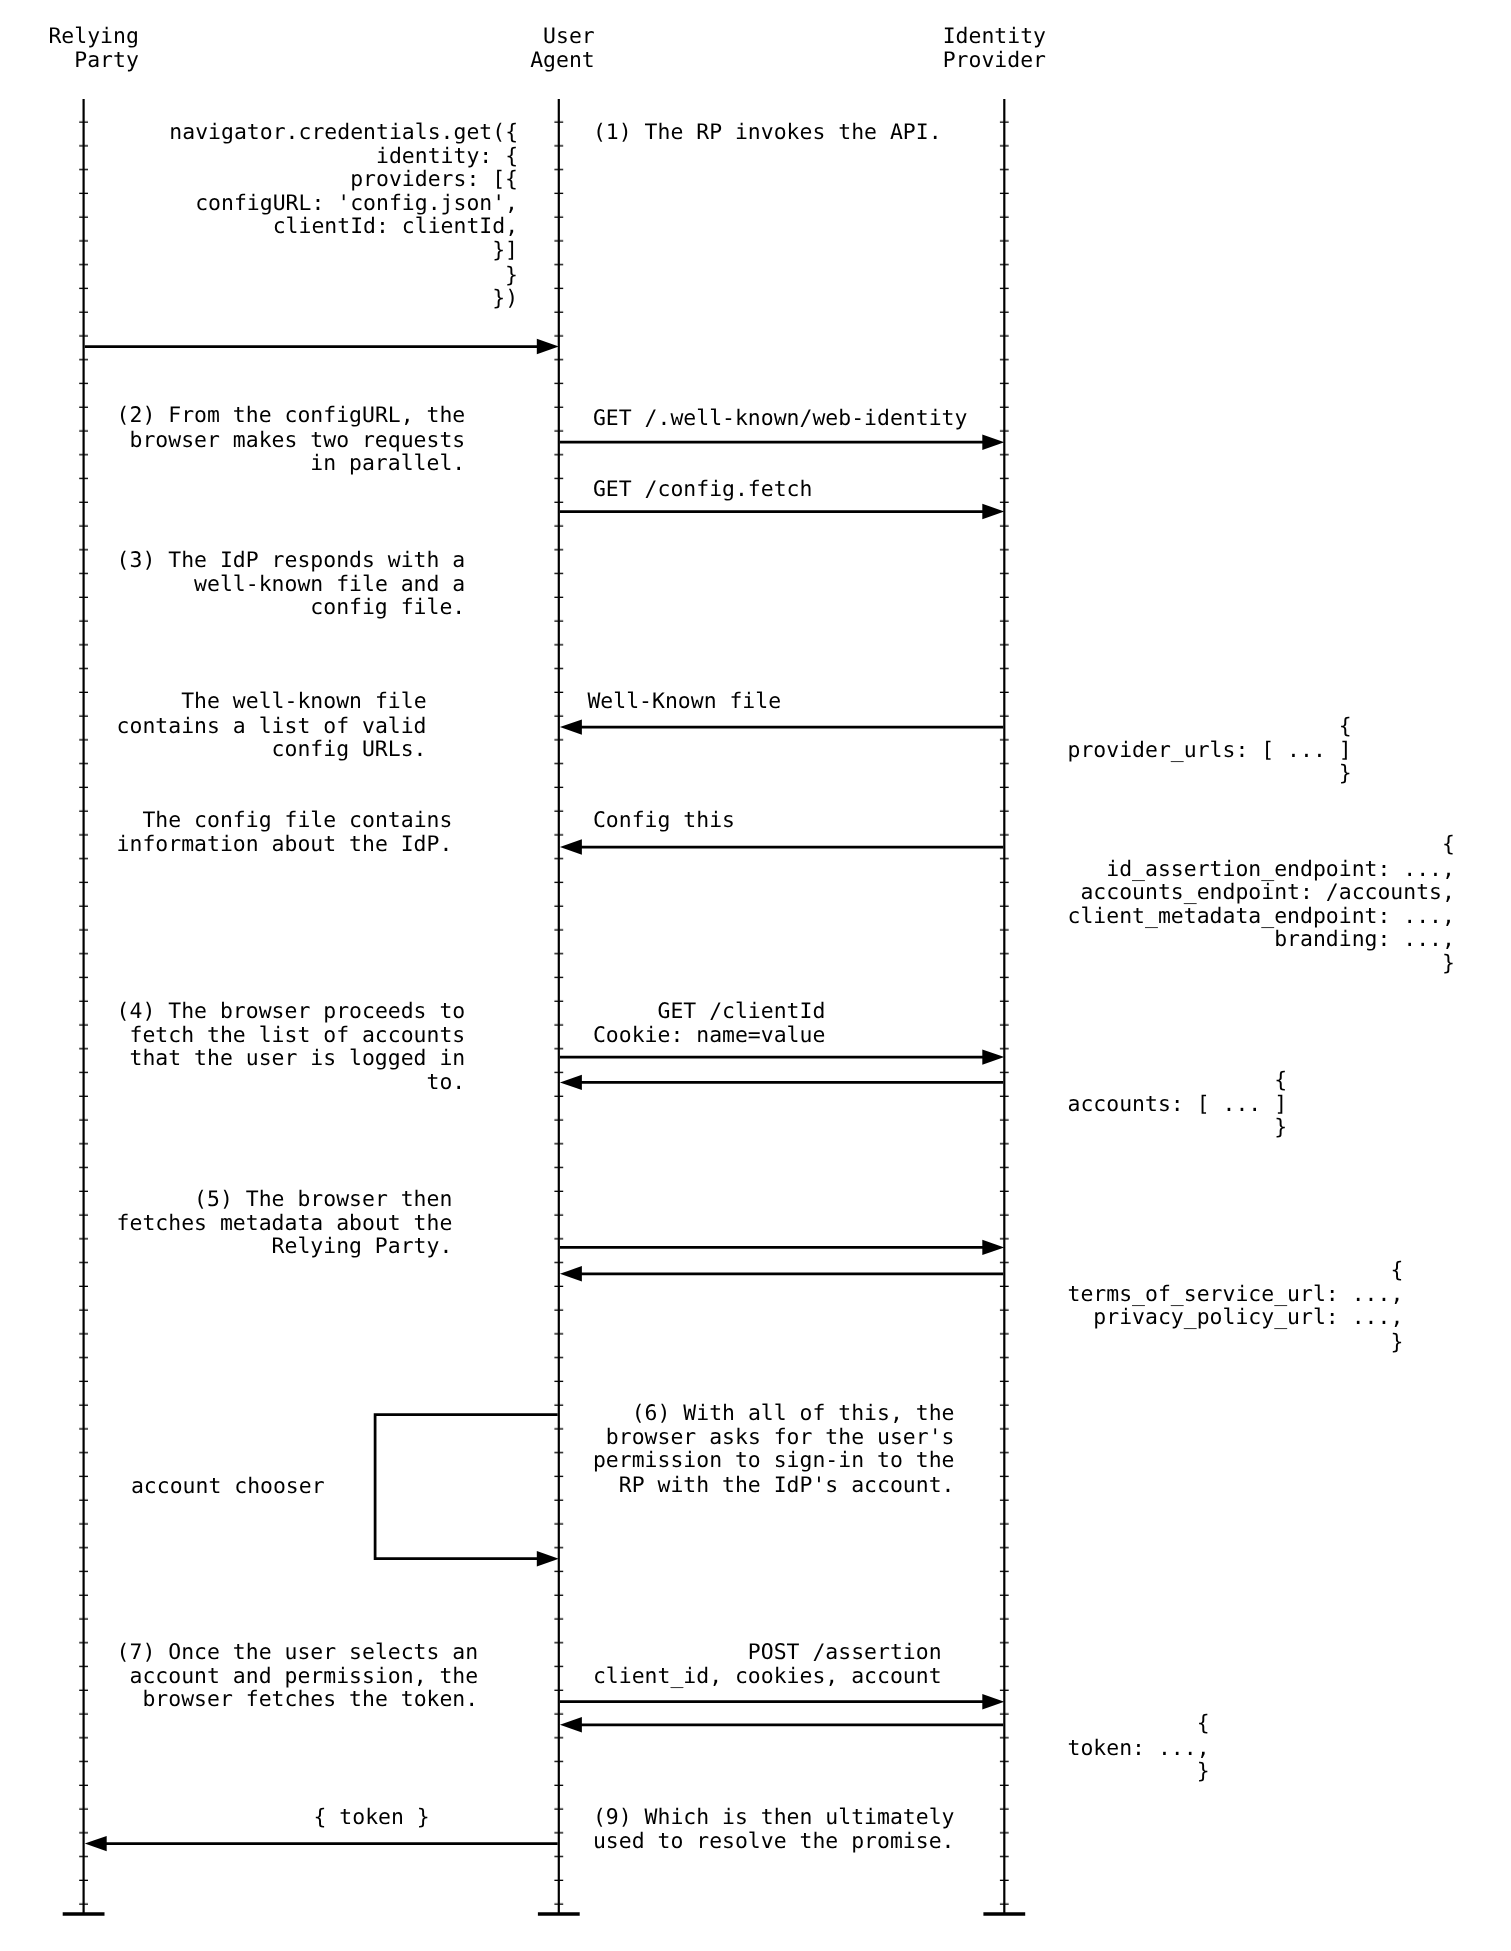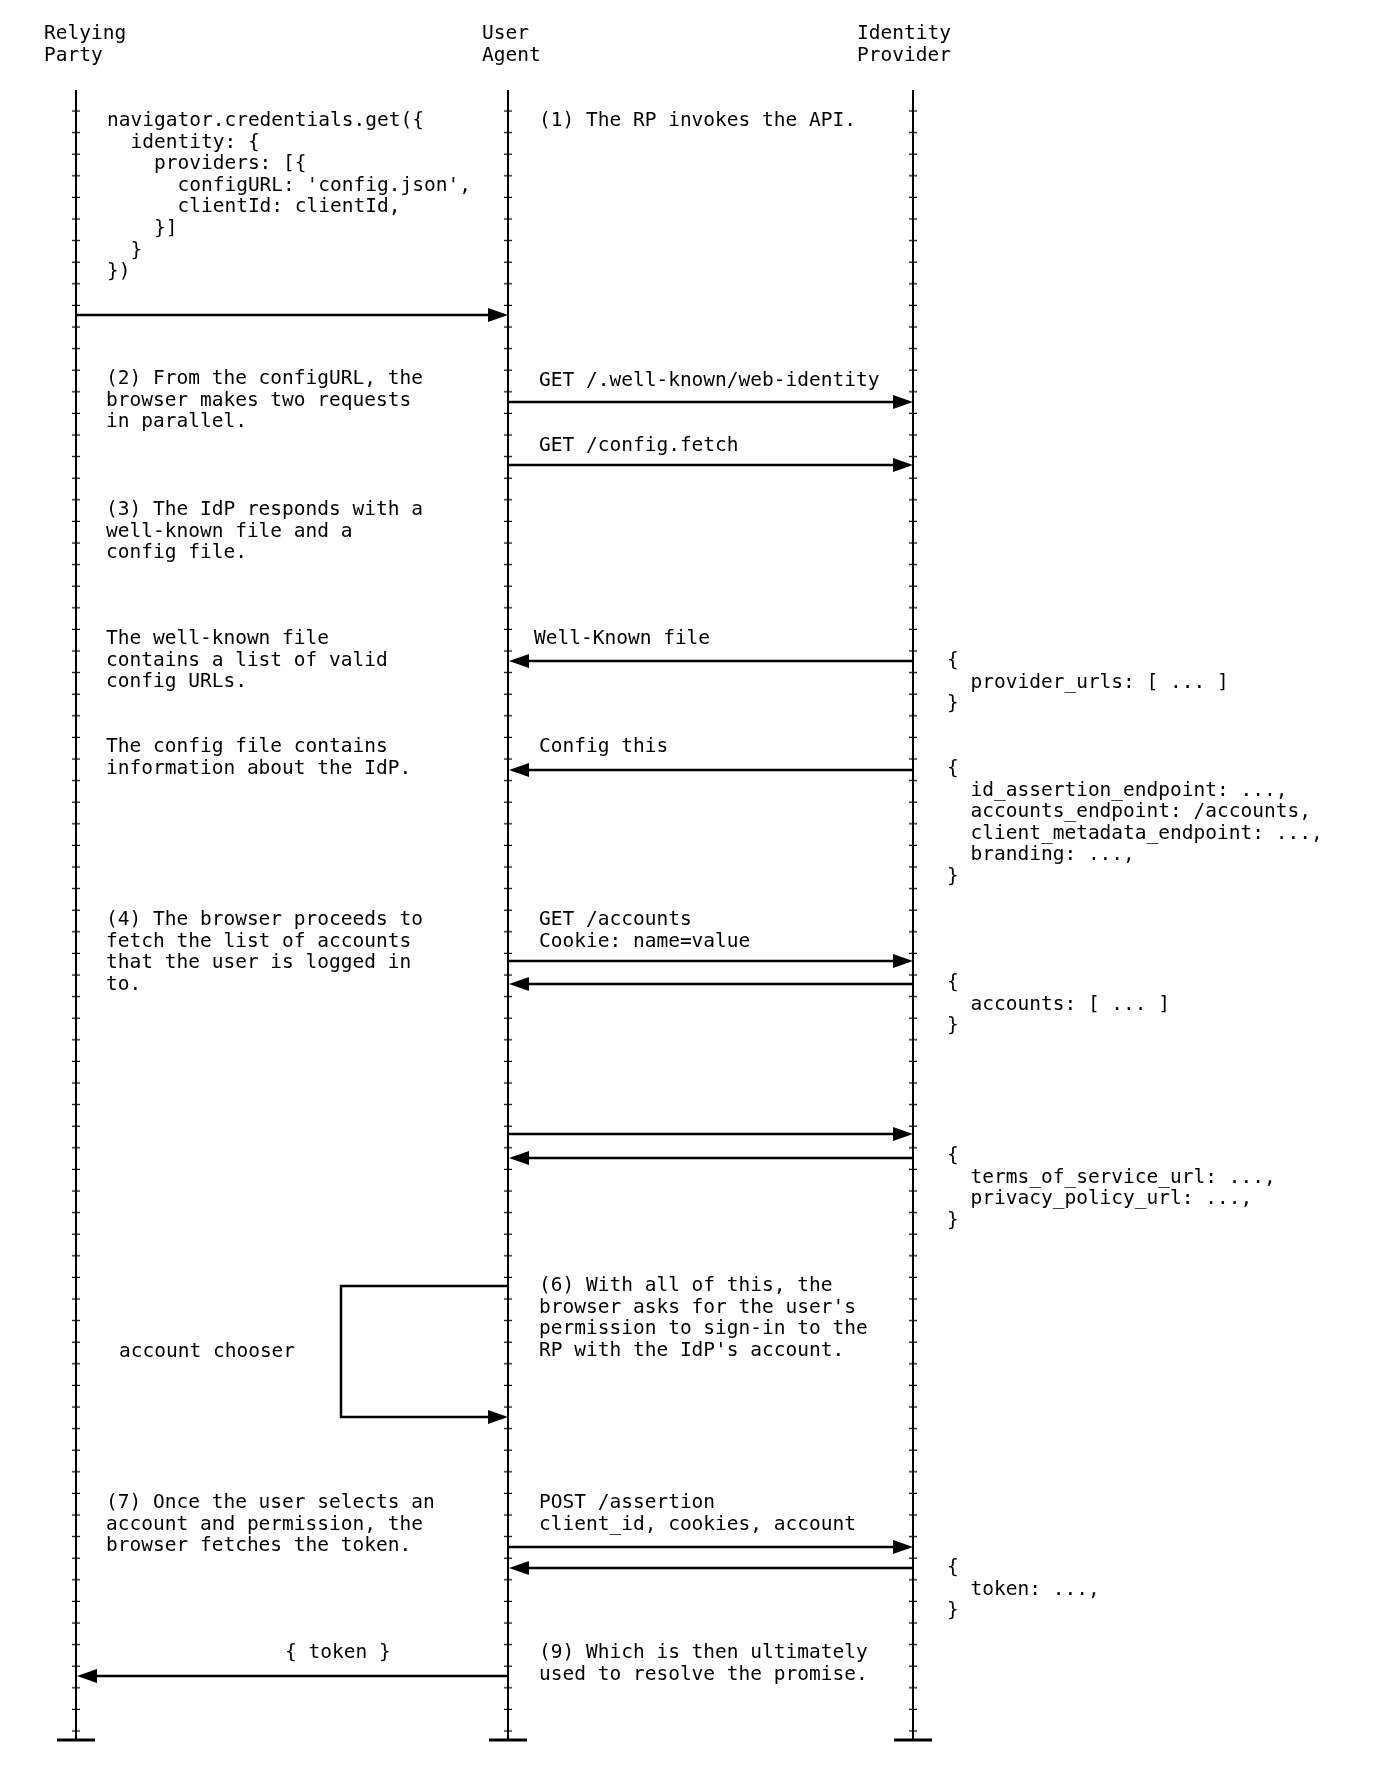--- a/index.html
+++ b/index.html
@@ -1,19 +1,19 @@
 <!DOCTYPE html>
 <html><head>
 <meta charset="utf-8">
 <style>
   html,body{margin:0;padding:0;background:#ffffff;}
   .stage{position:relative;width:1374px;height:1774px;background:#ffffff;color:#000;
          font-family:"DejaVu Sans Mono","Liberation Mono",monospace;overflow:hidden;}
   .t{position:absolute;margin:0;font:19.5px/21.6px "DejaVu Sans Mono","Liberation Mono",monospace;
-     white-space:pre;color:#000;}
+     white-space:pre;color:#000;text-align:right;}
   svg.wires{position:absolute;left:0;top:0;}
   .wires line,.wires path,.wires polyline{stroke:#000;fill:none;}
   .wires polygon{fill:#000;stroke:none;}
 </style>
 </head>
 <body>
 
 <div class="stage">
 
   <svg class="wires" width="1374" height="1774" viewBox="0 0 1374 1774">
@@ -124,35 +124,38 @@
 config file.</pre>
   <pre class="t" style="left:106px;top:627px">The well-known file
 contains a list of valid
 config URLs.</pre>
   <pre class="t" style="left:106px;top:735px">The config file contains
 information about the IdP.</pre>
   <pre class="t" style="left:106px;top:908px">(4) The browser proceeds to
 fetch the list of accounts
 that the user is logged in
 to.</pre>
+  <pre class="t" style="left:106px;top:1079px">(5) The browser then
+fetches metadata about the
+Relying Party.</pre>
   <pre class="t" style="left:539px;top:1274px">(6) With all of this, the
 browser asks for the user's
 permission to sign-in to the
 RP with the IdP's account.</pre>
   <pre class="t" style="left:106px;top:1491px">(7) Once the user selects an
 account and permission, the
 browser fetches the token.</pre>
   <pre class="t" style="left:539px;top:1641px">(9) Which is then ultimately
 used to resolve the promise.</pre>
 
   <pre class="t" style="left:539px;top:369px">GET /.well-known/web-identity</pre>
   <pre class="t" style="left:539px;top:434px">GET /config.fetch</pre>
   <pre class="t" style="left:534px;top:627px">Well-Known file</pre>
   <pre class="t" style="left:539px;top:735px">Config this</pre>
-  <pre class="t" style="left:539px;top:908px">GET /accounts
+  <pre class="t" style="left:539px;top:908px">GET /clientId
 Cookie: name=value</pre>
   <pre class="t" style="left:119px;top:1340px">account chooser</pre>
   <pre class="t" style="left:539px;top:1491px">POST /assertion
 client_id, cookies, account</pre>
   <pre class="t" style="left:285px;top:1641px">{ token }</pre>
 
   <pre class="t" style="left:947px;top:649px">{
   provider_urls: [ ... ]
 }</pre>
   <pre class="t" style="left:947px;top:757px">{

